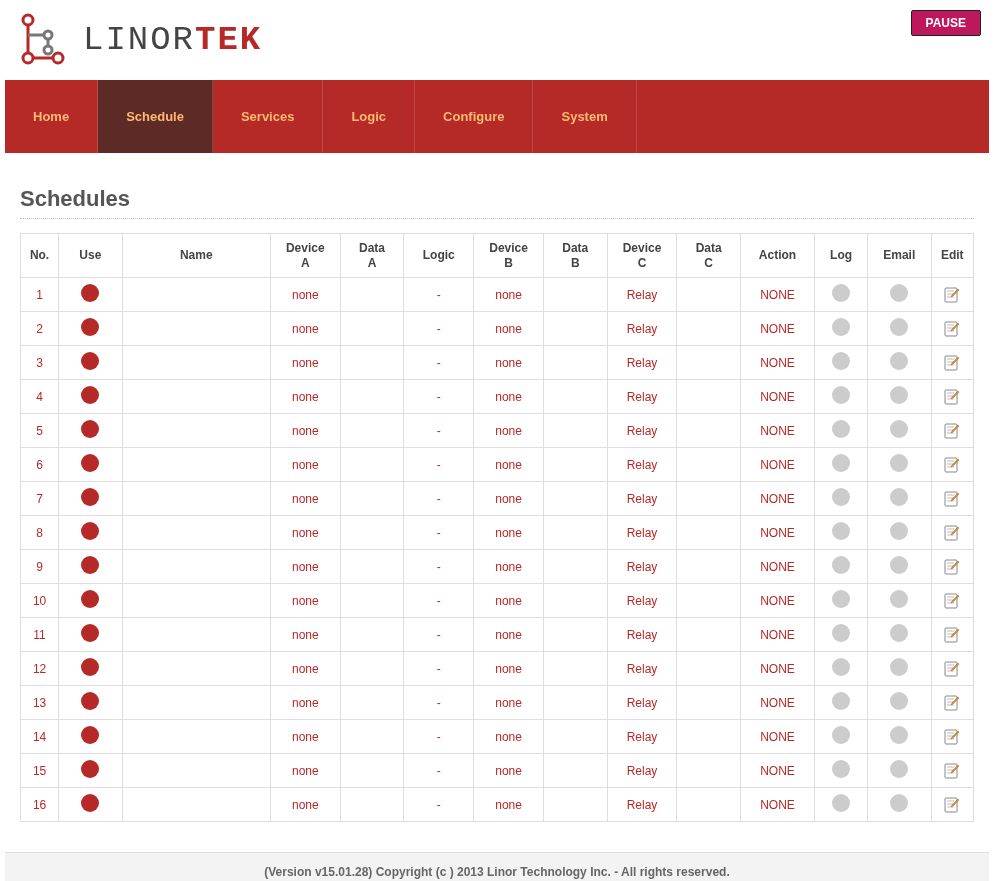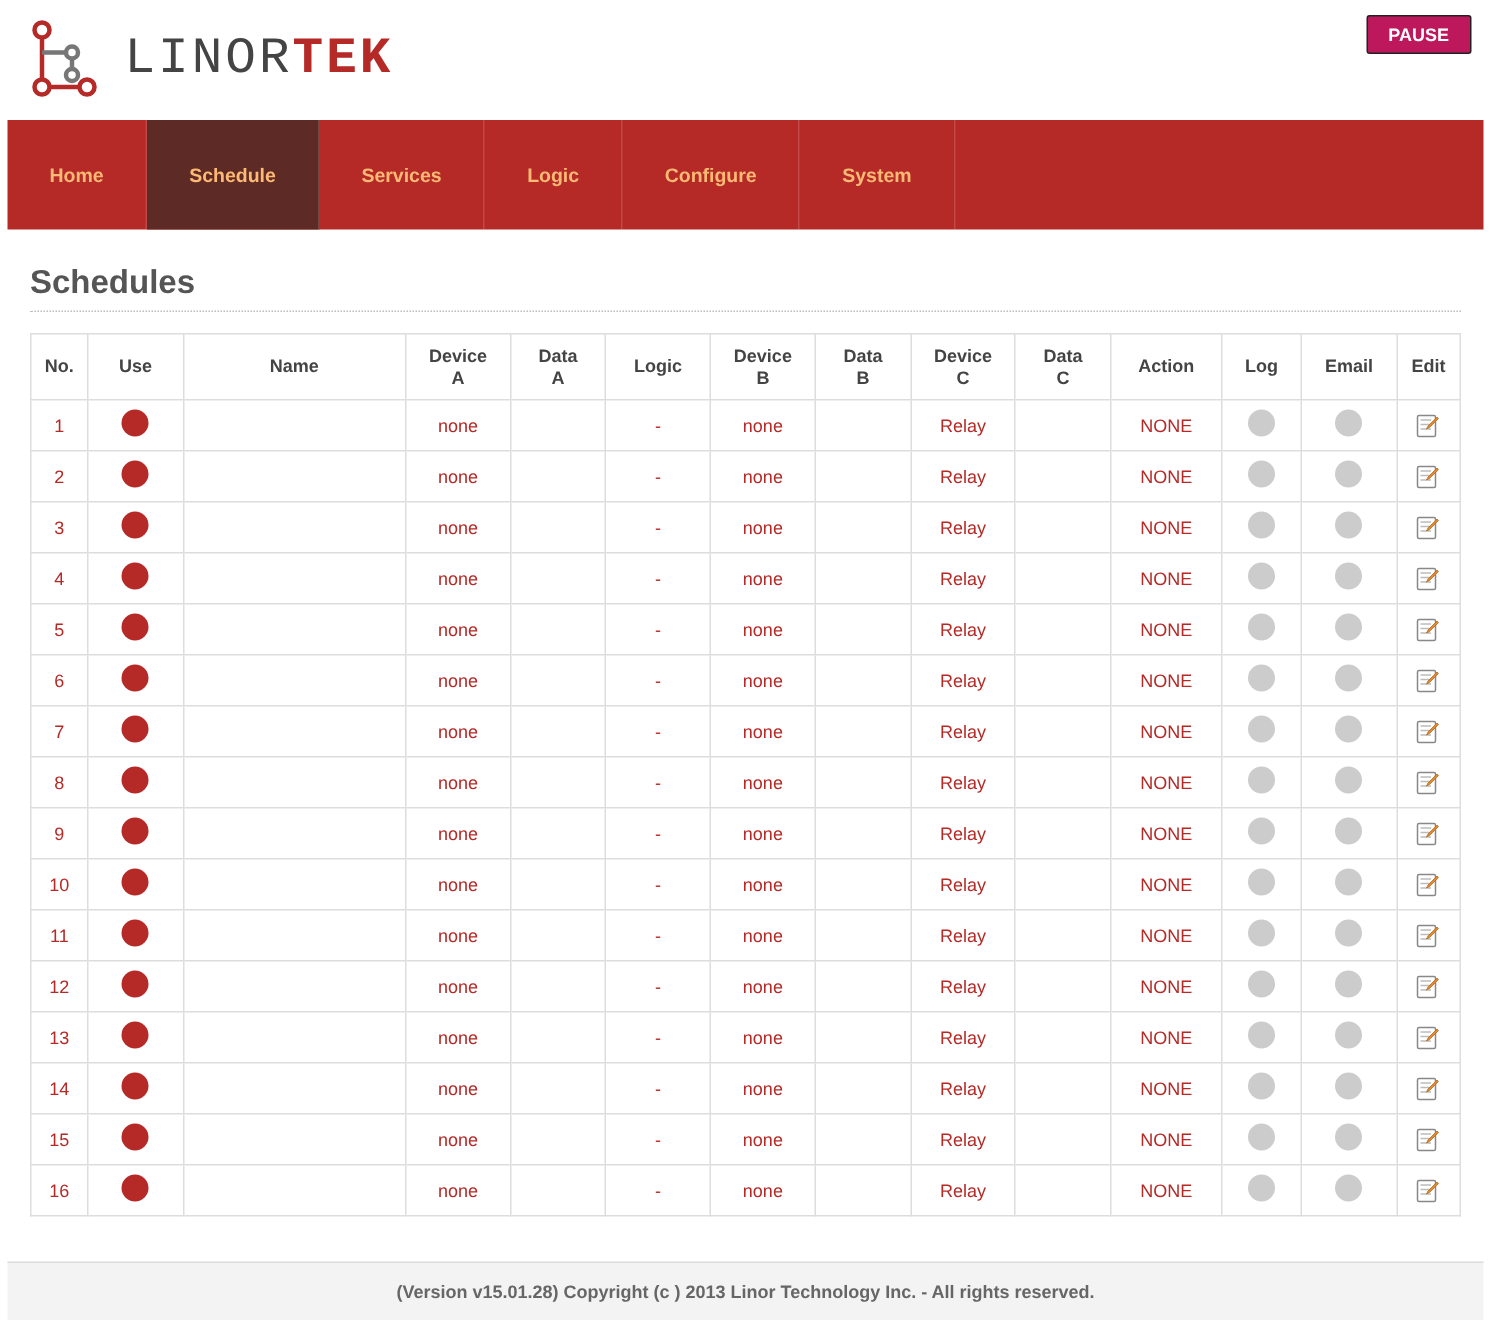--- a/index.html
+++ b/index.html
@@ -55,21 +55,21 @@
     padding: 29px 28px;
     border-right: 1px solid rgba(255,255,255,0.15);
     font-size: 13px;
     font-weight: bold;
     cursor: pointer;
   }
   .nav-item.active {
     background: #5e2a25;
   }
   .content {
-    padding: 12px 15px 30px 15px;
+    padding: 23px 15px 30px 15px;
   }
   h1.page-title {
     font-family: Verdana, sans-serif;
     font-size: 22px;
     font-weight: bold;
     color: #555;
     margin: 10px 0 6px 0;
   }
   .divider {
     border: none;

